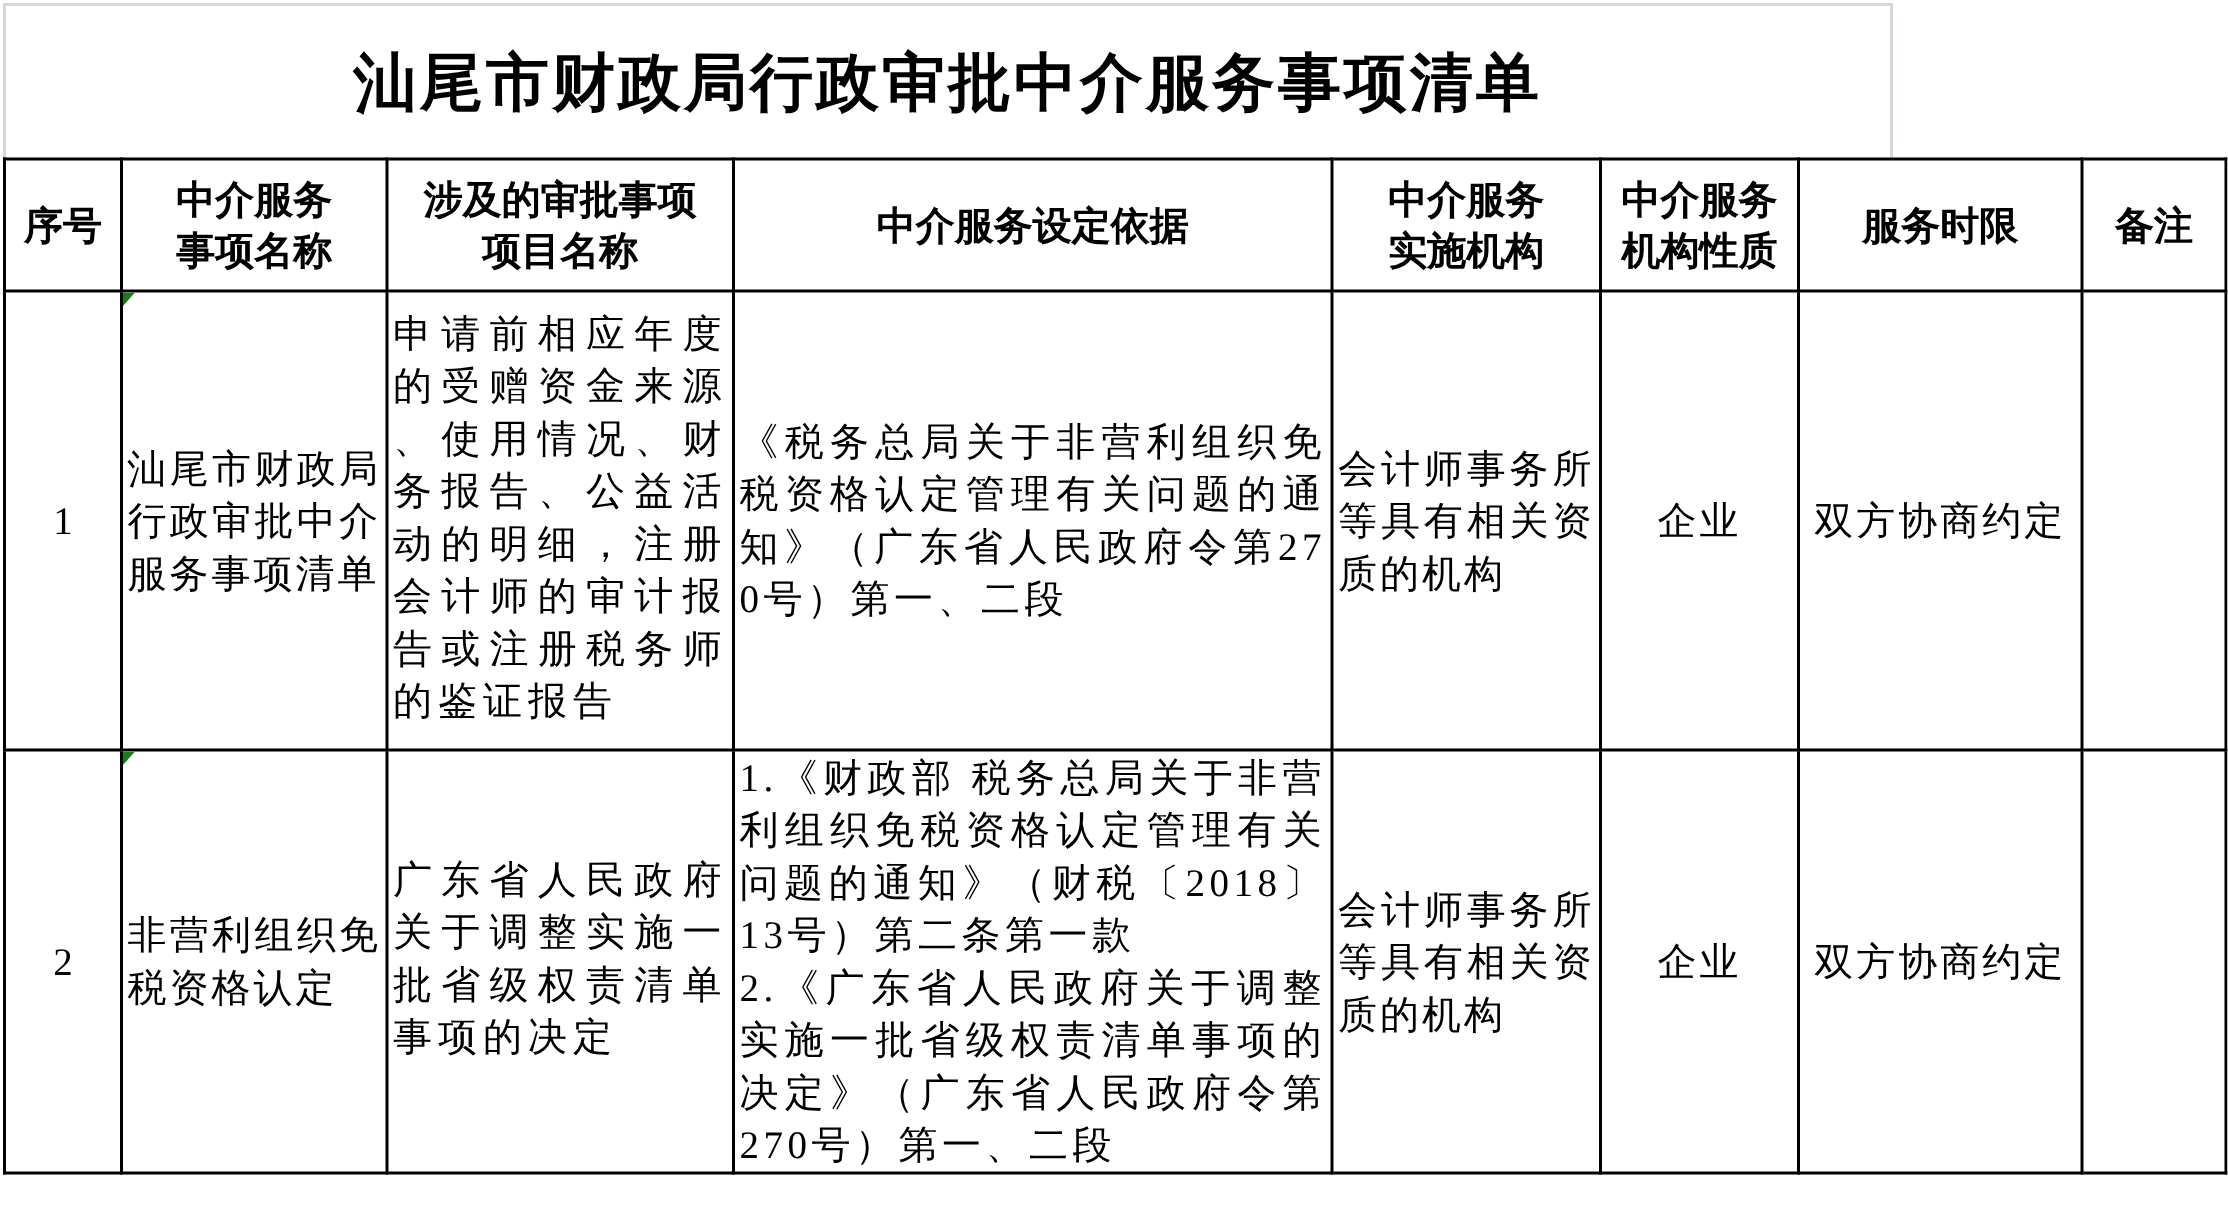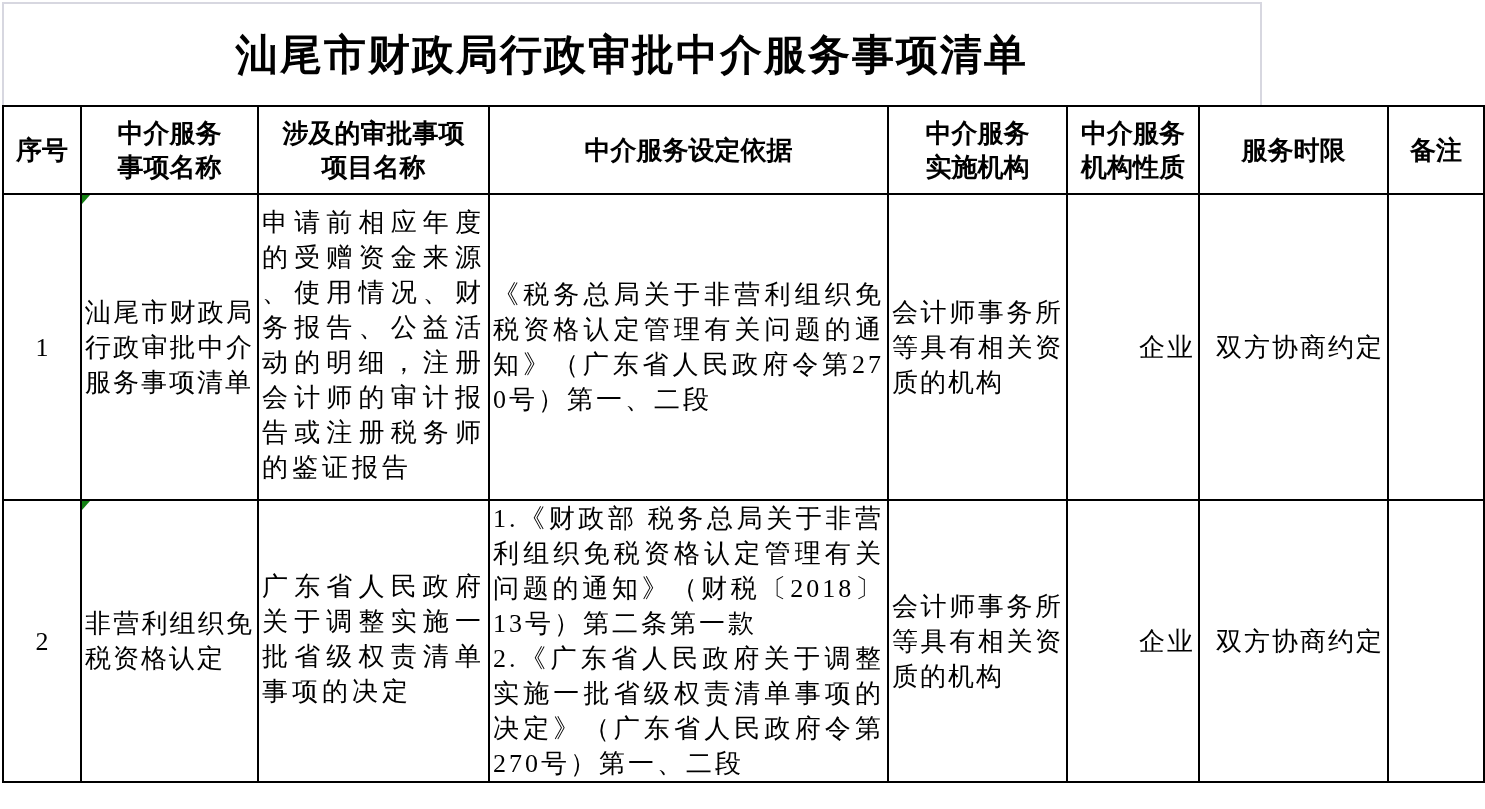--- a/index.html
+++ b/index.html
@@ -41,21 +41,21 @@
     text-align:center;white-space:pre-line;
     padding:0 2px;height:88px;
   }
   td{
     font-size:26px;line-height:35px;
     padding:0 3px;
   }
   tr.r1 td{height:306px;}
   tr.r2 td{height:262px;}
 
-  td.center{text-align:right;letter-spacing:2px;border-radius:24px;}
+  td.center{text-align:center;letter-spacing:2px;border-radius:24px;}
   td.num{text-align:center;letter-spacing:0;}
   td.dist{
     text-align:justify;
     text-justify:inter-character;
     line-break:anywhere;
     word-break:break-all;
     white-space:pre-line;
   }
   td.ls2{letter-spacing:2px;}
   td.ls3{letter-spacing:3px;}

